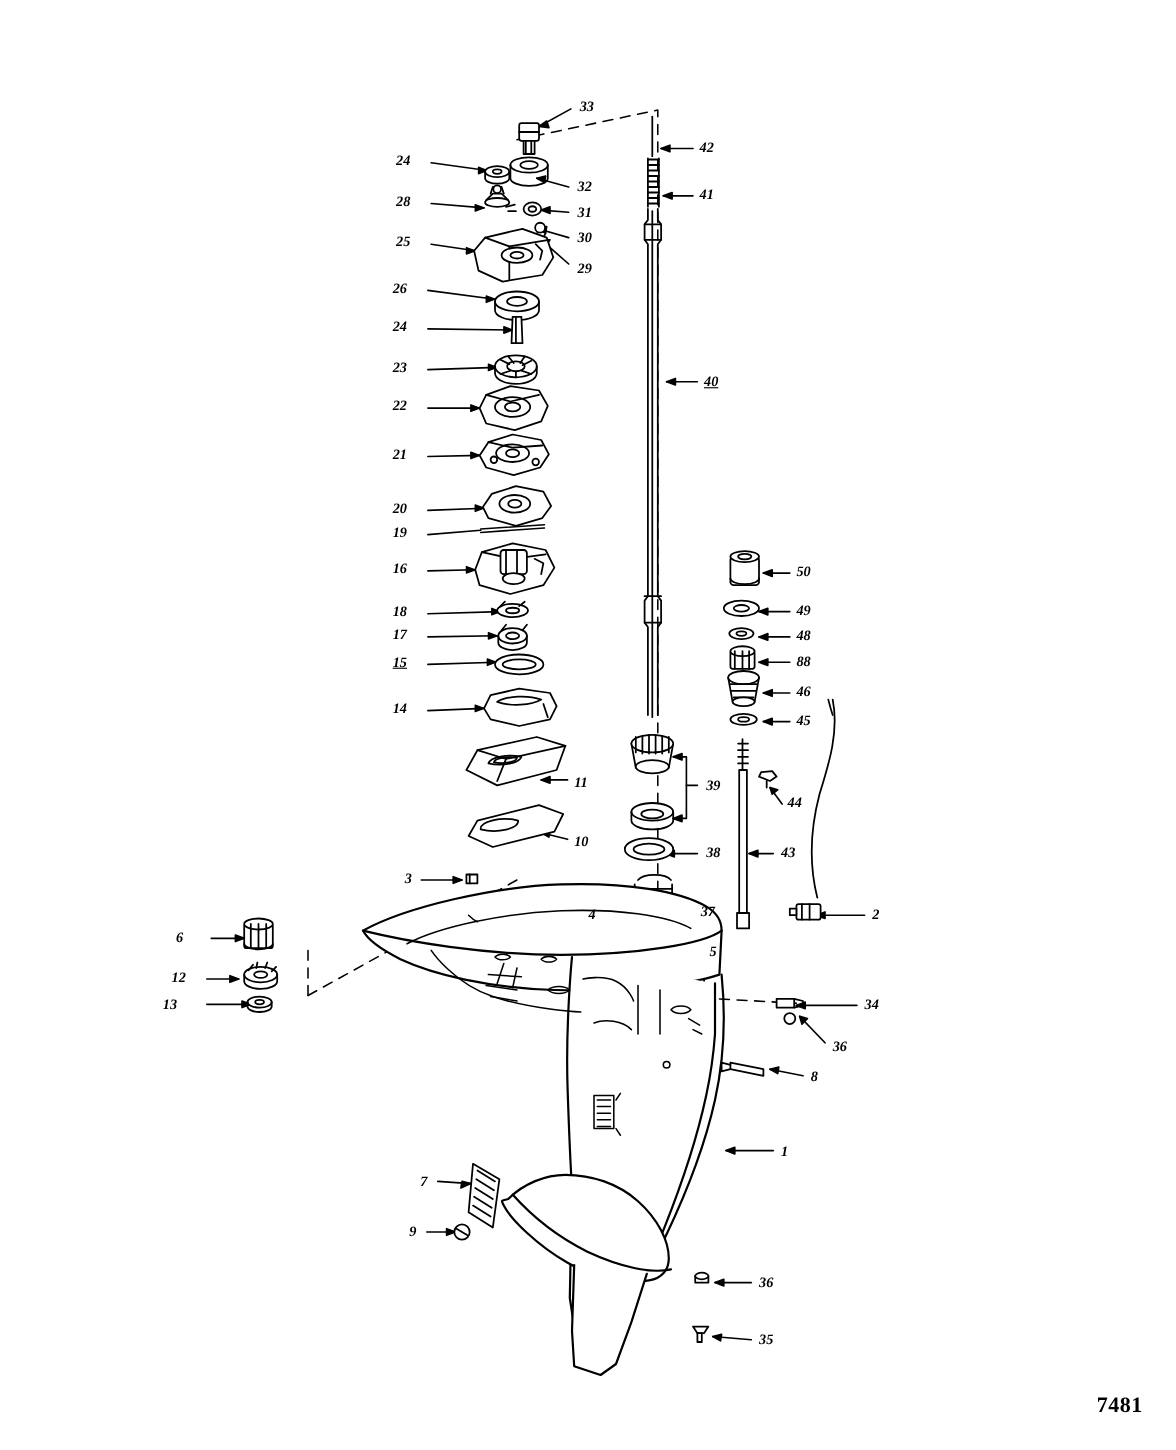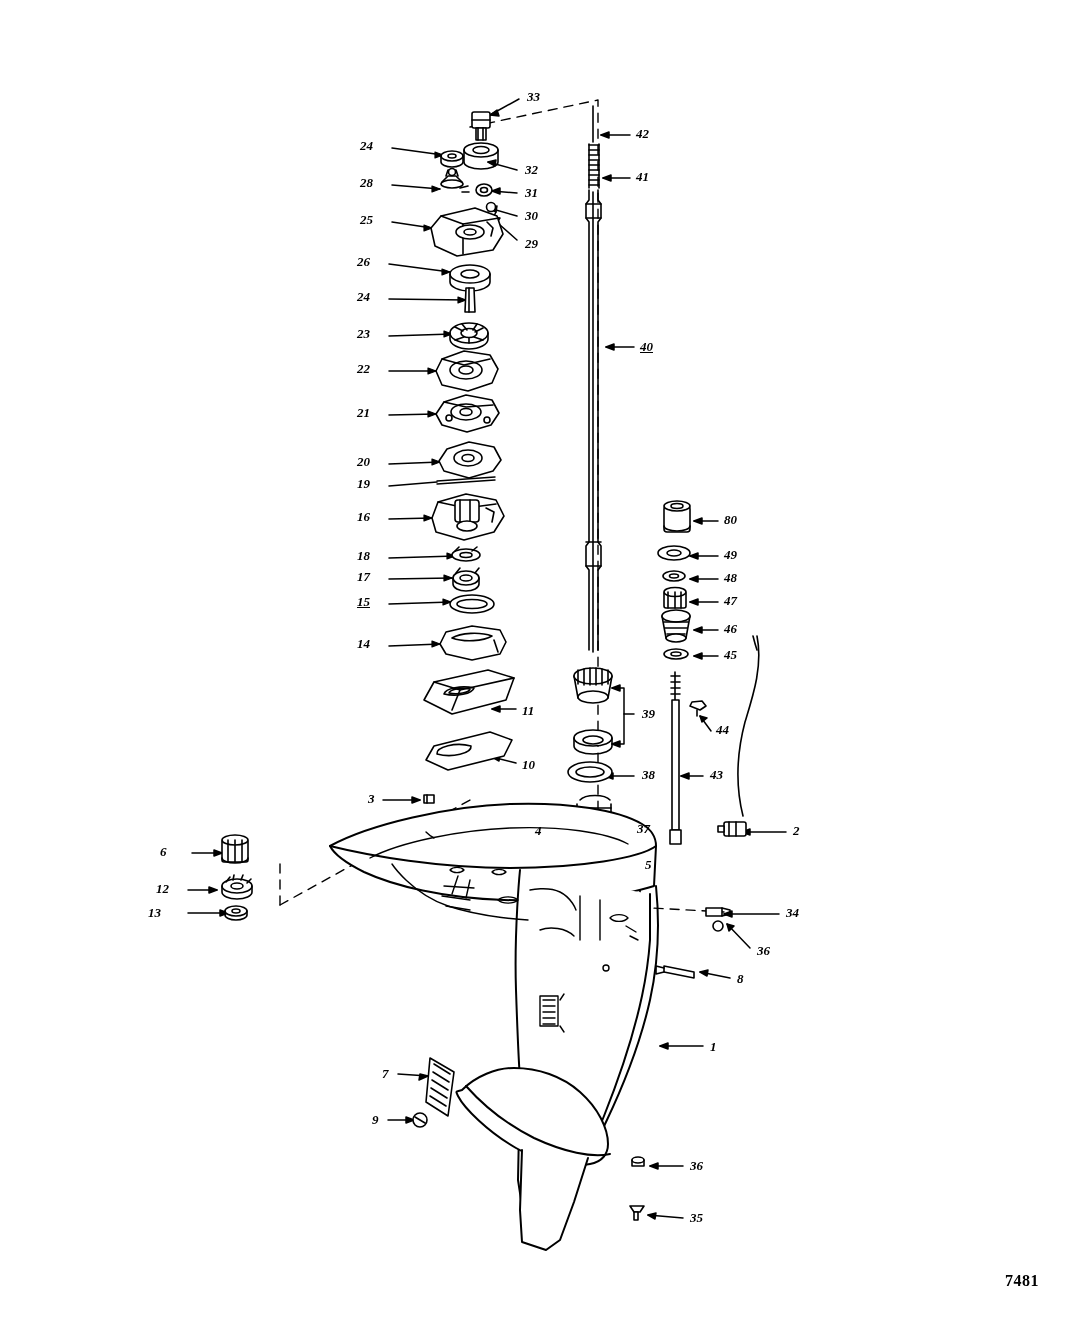--- a/index.html
+++ b/index.html
@@ -32,21 +32,21 @@
     font-weight: 700;
     color: #000000;
     white-space: nowrap;
     line-height: 1;
   }
   #drawing-number {
     position: absolute;
     right: 30px;
     bottom: 28px;
     font-family: "Liberation Serif", serif;
-    font-size: 16px;
+    font-size: 20px;
     font-weight: 700;
     color: #000000;
     letter-spacing: 0.5px;
   }
 </style>
 </head>
 <body>
 
 <div id="page">
 
@@ -511,26 +511,26 @@
   <div class="callout" style="left:525px;top:237px;">29</div>
   <div class="callout" style="left:357px;top:255px;">26</div>
   <div class="callout" style="left:357px;top:290px;">24</div>
   <div class="callout" style="left:357px;top:327px;">23</div>
   <div class="callout" style="left:640px;top:340px;text-decoration:underline;">40</div>
   <div class="callout" style="left:357px;top:362px;">22</div>
   <div class="callout" style="left:357px;top:406px;">21</div>
   <div class="callout" style="left:357px;top:455px;">20</div>
   <div class="callout" style="left:357px;top:477px;">19</div>
   <div class="callout" style="left:357px;top:510px;">16</div>
-  <div class="callout" style="left:724px;top:513px;">80</div>
+  <div class="callout" style="left:724px;top:513px;">50</div>
   <div class="callout" style="left:357px;top:549px;text-align:right;">18</div>
   <div class="callout" style="left:724px;top:548px;">49</div>
   <div class="callout" style="left:357px;top:570px;">17</div>
   <div class="callout" style="left:724px;top:571px;">48</div>
-  <div class="callout" style="left:724px;top:594px;">47</div>
+  <div class="callout" style="left:724px;top:594px;">88</div>
   <div class="callout" style="left:357px;top:595px;text-decoration:underline;">15</div>
   <div class="callout" style="left:724px;top:622px;">46</div>
   <div class="callout" style="left:724px;top:648px;">45</div>
   <div class="callout" style="left:357px;top:637px;">14</div>
   <div class="callout" style="left:642px;top:707px;font-style:italic;">39</div>
   <div class="callout" style="left:716px;top:723px;">44</div>
   <div class="callout" style="left:522px;top:704px;">11</div>
   <div class="callout" style="left:522px;top:758px;">10</div>
   <div class="callout" style="left:642px;top:768px;">38</div>
   <div class="callout" style="left:710px;top:768px;">43</div>

